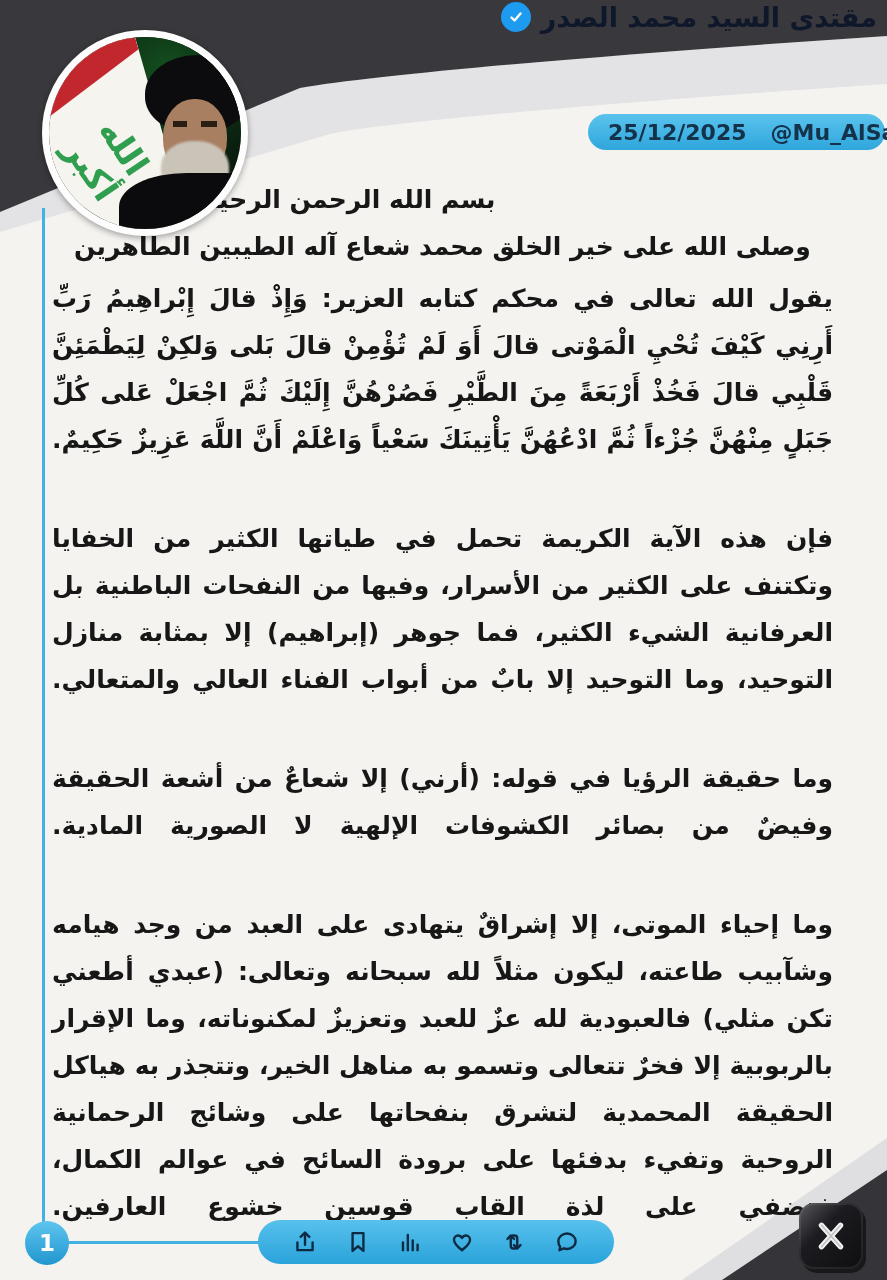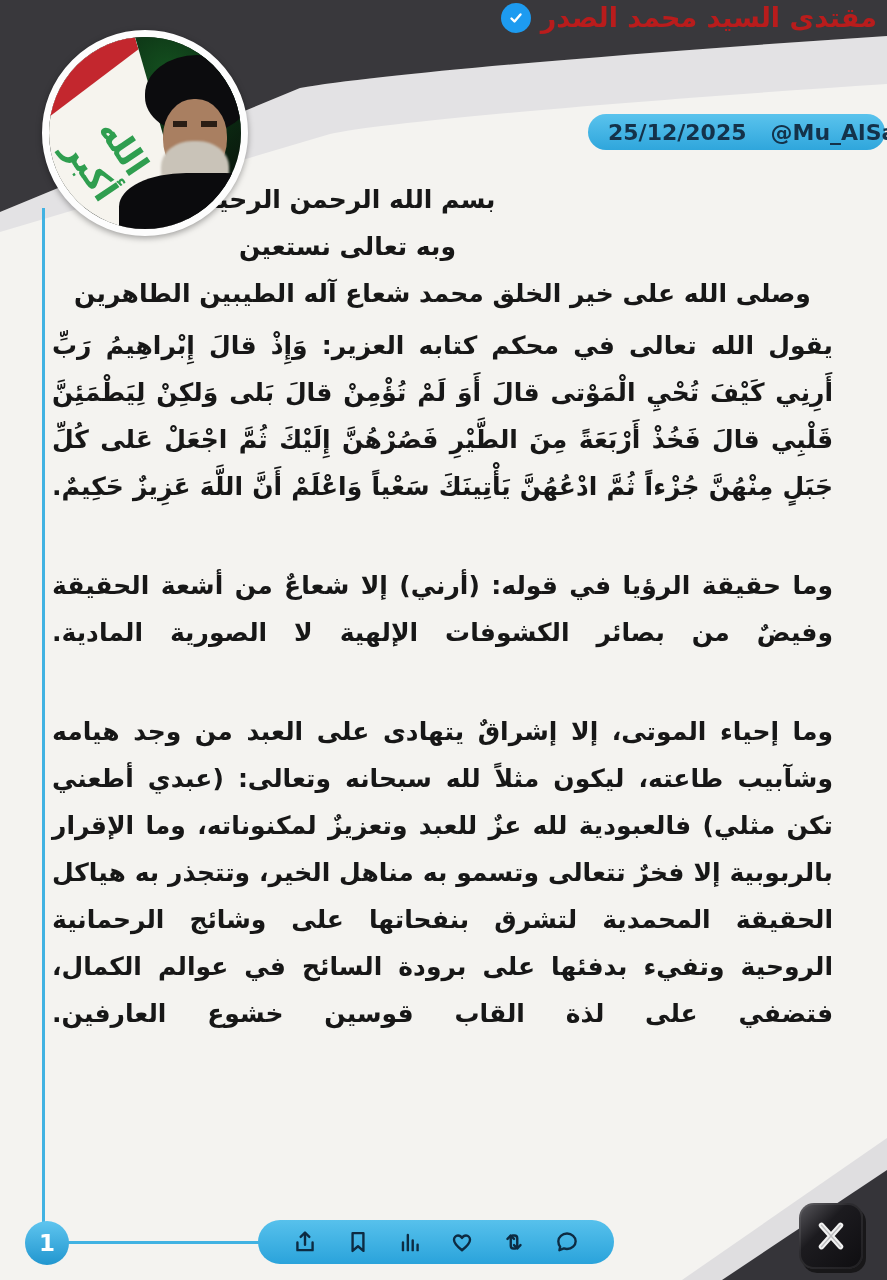--- a/index.html
+++ b/index.html
@@ -3,22 +3,22 @@
 <meta charset="utf-8">
 <style>
   html,body{margin:0;padding:0;}
   body{font-family:"DejaVu Sans",sans-serif;}
   .page{position:relative;width:887px;height:1280px;background:#f4f3f0;overflow:hidden;}
 
   
   .band-svg{position:absolute;top:0;left:0;z-index:1;}
 
   
-  .hdr-name{position:absolute;top:2px;right:10px;z-index:3;display:flex;align-items:center;gap:10px;
-            direction:rtl;color:#b91c1c;font-size:27px;font-weight:bold;letter-spacing:0;}
+  .hdr-name{position:absolute;top:2px;right:10px;z-index:3;display:flex;align-items:flex-start;gap:10px;
+            direction:rtl;color:#0f172a;font-size:27px;font-weight:bold;letter-spacing:0;}
   .badge{width:30px;height:30px;border-radius:50%;background:#1d9bf0;display:flex;align-items:center;justify-content:center;flex:0 0 auto;}
 
   
   .photo{position:absolute;left:42px;top:30px;width:192px;height:192px;border-radius:50%;
          border:7px solid #fdfdfd;overflow:hidden;z-index:4;background:#0a120b;box-shadow:0 2px 6px rgba(0,0,0,.35);}
   .photo .glow{position:absolute;inset:0;background:radial-gradient(circle at 62% 18%, #14501f 0%, #0b2d13 34%, rgba(0,0,0,0) 68%);}
   .flag{position:absolute;left:-6px;top:-14px;width:120px;height:240px;transform:rotate(-16deg);
         background:#f6f4ee;overflow:hidden;}
   .flag .red{position:absolute;left:0;top:0;width:100%;height:86px;background:#c3272e;
              clip-path:polygon(0 0,100% 0,100% 46%,0 100%);}
@@ -97,25 +97,25 @@
   </div>
 
   <div class="date-pill">
     <span>25/12/2025</span>
     <span>@Mu_AlSadr</span>
   </div>
 
   <div class="content">
     <div class="opening">
       <div class="shift">بسم الله الرحمن الرحيم</div>
-      <div class="shift">وبه تعالى نستعين</div>
       <div>وصلى الله على خير الخلق محمد شعاع آله الطيبين الطاهرين</div>
     </div>
     <div class="paras">
       <p>يقول الله تعالى في محكم كتابه العزير: وَإِذْ قالَ إِبْراهِيمُ رَبِّ أَرِنِي كَيْفَ تُحْيِ الْمَوْتى قالَ أَوَ لَمْ تُؤْمِنْ قالَ بَلى وَلكِنْ لِيَطْمَئِنَّ قَلْبِي قالَ فَخُذْ أَرْبَعَةً مِنَ الطَّيْرِ فَصُرْهُنَّ إِلَيْكَ ثُمَّ اجْعَلْ عَلى كُلِّ جَبَلٍ مِنْهُنَّ جُزْءاً ثُمَّ ادْعُهُنَّ يَأْتِينَكَ سَعْياً وَاعْلَمْ أَنَّ اللَّهَ عَزِيزٌ حَكِيمٌ.</p>
+      <p>فإن هذه الآية الكريمة تحمل في طياتها الكثير من الخفايا وتكتنف على الكثير من الأسرار، وفيها من النفحات الباطنية بل العرفانية الشيء الكثير، فما جوهر (إبراهيم) إلا بمثابة منازل التوحيد، وما التوحيد إلا بابٌ من أبواب الفناء العالي والمتعالي.</p>
       <p>وما حقيقة الرؤيا في قوله: (أرني) إلا شعاعٌ من أشعة الحقيقة وفيضٌ من بصائر الكشوفات الإلهية لا الصورية المادية.</p>
       <p>وما إحياء الموتى، إلا إشراقٌ يتهادى على العبد من وجد هيامه وشآبيب طاعته، ليكون مثلاً لله سبحانه وتعالى: (عبدي أطعني تكن مثلي) فالعبودية لله عزٌ للعبد وتعزيزٌ لمكنوناته، وما الإقرار بالربوبية إلا فخرٌ تتعالى وتسمو به مناهل الخير، وتتجذر به هياكل الحقيقة المحمدية لتشرق بنفحاتها على وشائج الرحمانية الروحية وتفيء بدفئها على برودة السائح في عوالم الكمال، فتضفي على لذة القاب قوسين خشوع العارفين.</p>
     </div>
   </div>
 
   <div class="vline"></div>
   <div class="hline"></div>
   <div class="page-circle">
     <span>1</span>
   </div>

